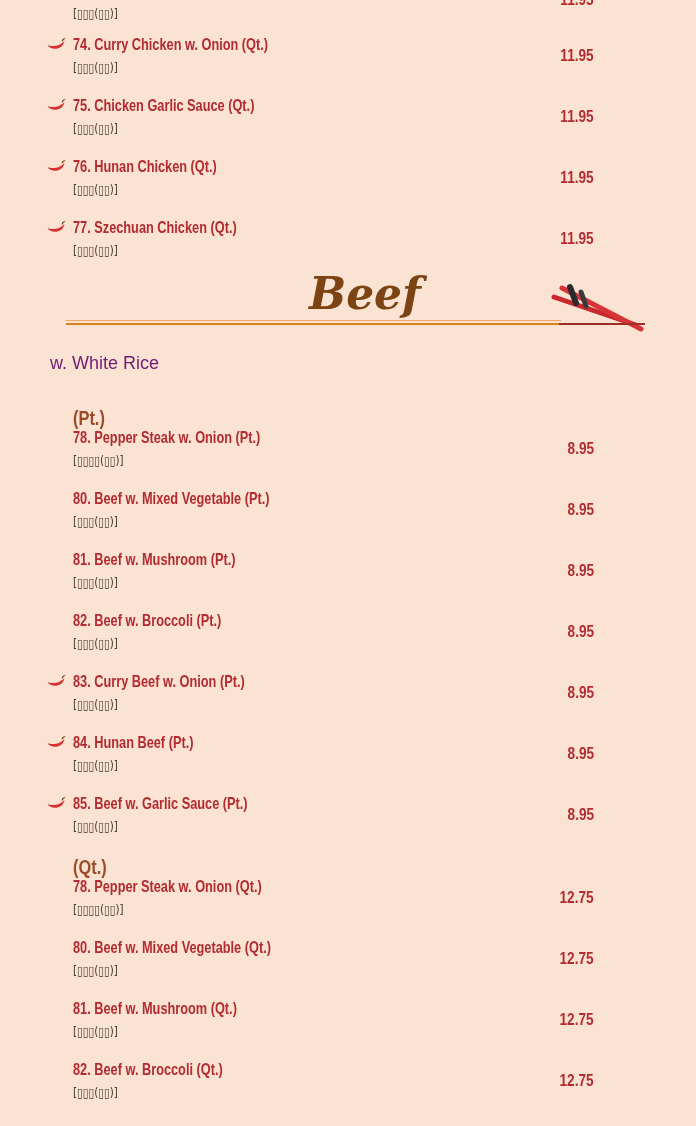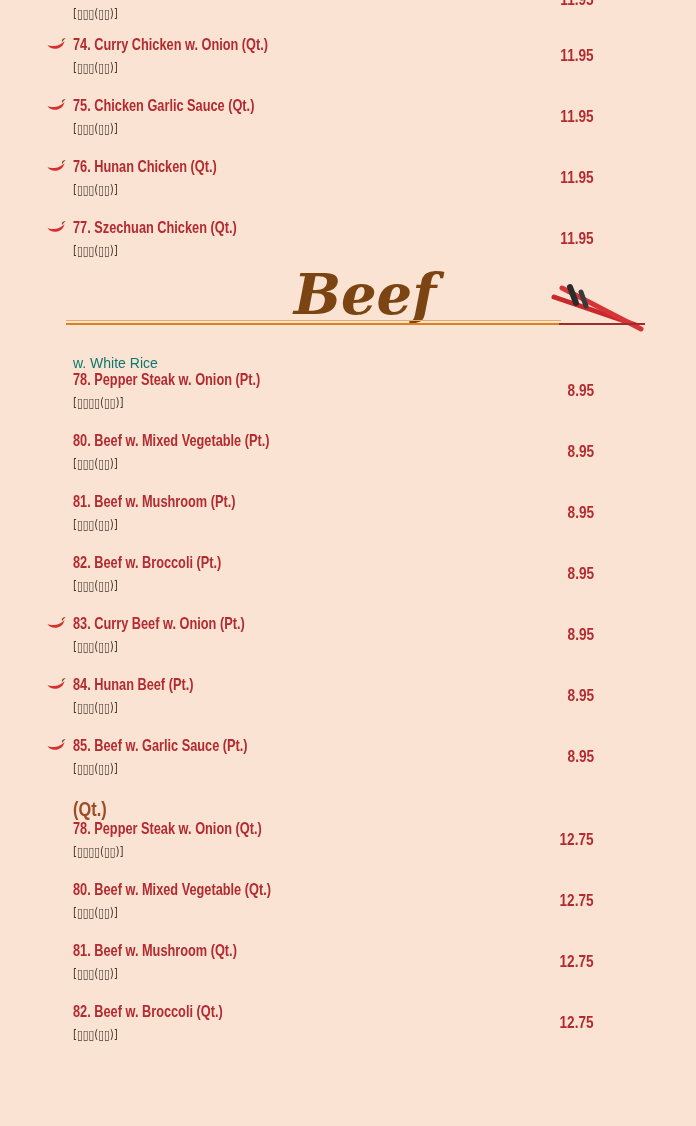--- a/index.html
+++ b/index.html
@@ -33,31 +33,31 @@
 
   
   .partial-top{position:relative;height:15px;margin-bottom:17px;padding-left:23px;}
   .partial-top .item-price{top:-14px;transform:scaleX(0.8);transform-origin:100% 0;}
 
   
   .beef-header{position:relative;margin-top:-12px;}
   .beef-title{
     text-align:center;padding-left:34px;
     font-family:"DejaVu Serif",serif;font-style:italic;font-weight:700;
-    font-size:56px;line-height:52px;color:#7c4413;
+    font-size:44px;line-height:52px;color:#7c4413;
   }
   .header-line{position:relative;margin-left:16px;height:5px;}
   .line-orange{
     position:absolute;left:0;top:0;width:495px;height:5px;box-sizing:border-box;
     border-top:1px solid #eda867;border-bottom:2px solid #d9831f;
   }
   .line-red{position:absolute;left:493px;top:3px;width:86px;height:2px;background:#9e2d28;}
   .chopsticks{position:absolute;right:-2px;top:14px;width:100px;height:52px;}
 
-  .rice-note{margin-top:30px;margin-left:23px;font-size:14px;line-height:16px;color:#0f766e;}
+  .rice-note{margin-top:30px;font-size:18px;line-height:16px;color:#701a75;}
 
   .size-heading{margin-top:36px;margin-left:23px;height:22px;}
   .size-heading.qt{margin-top:20px;text-decoration:underline;}
   .size-heading span{
     display:inline-block;
     font-size:21px;line-height:22px;font-weight:700;color:#9a4c28;
     transform:scaleX(0.78);transform-origin:0 50%;
   }
   .item-list{}
 </style>
@@ -123,20 +123,21 @@
       <line x1="33" y1="10" x2="38" y2="24" stroke="#3a3a3a" stroke-width="5" stroke-linecap="round"></line>
     </svg>
     <div class="header-line">
       <div class="line-orange"></div>
       <div class="line-red"></div>
     </div>
   </div>
 
   <div class="rice-note">w. White Rice</div>
 
+  <div class="size-heading"><span>(Pt.)</span></div>
 
   <div class="item-list">
 
     <div class="menu-item">
       <div class="item-title">78. Pepper Steak w. Onion (Pt.)</div>
       <div class="item-sub"><span>[▯▯▯▯(▯▯)]</span></div>
       <div class="item-price">8.95</div>
     </div>
 
     <div class="menu-item">

